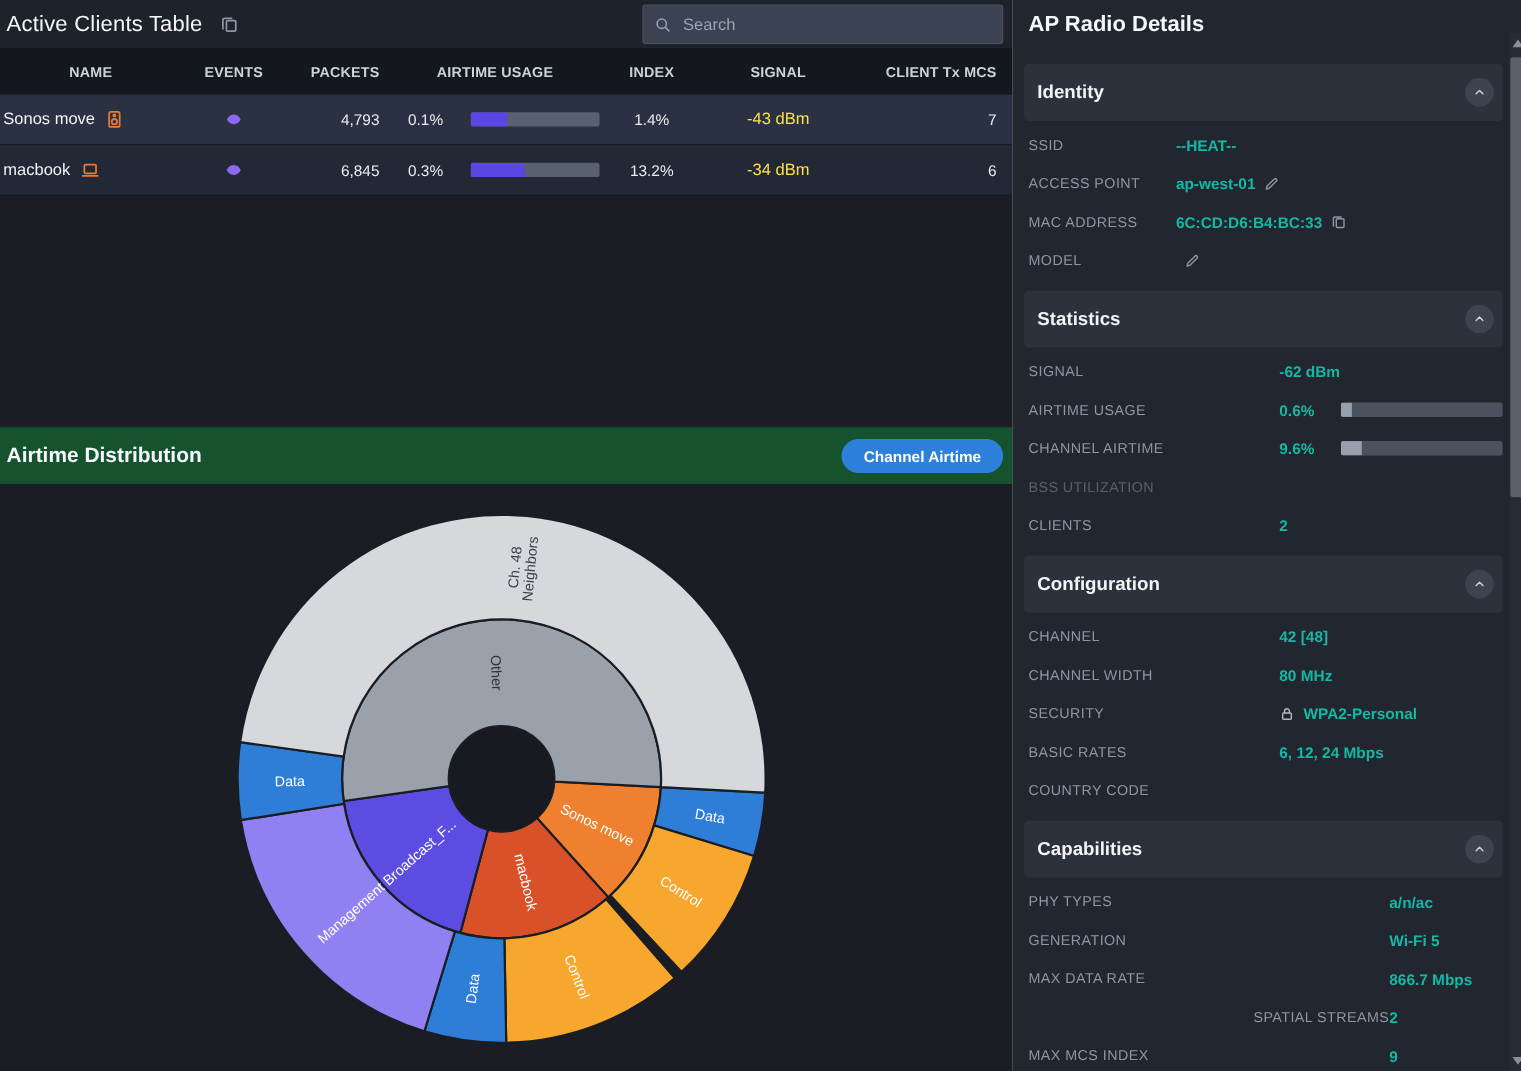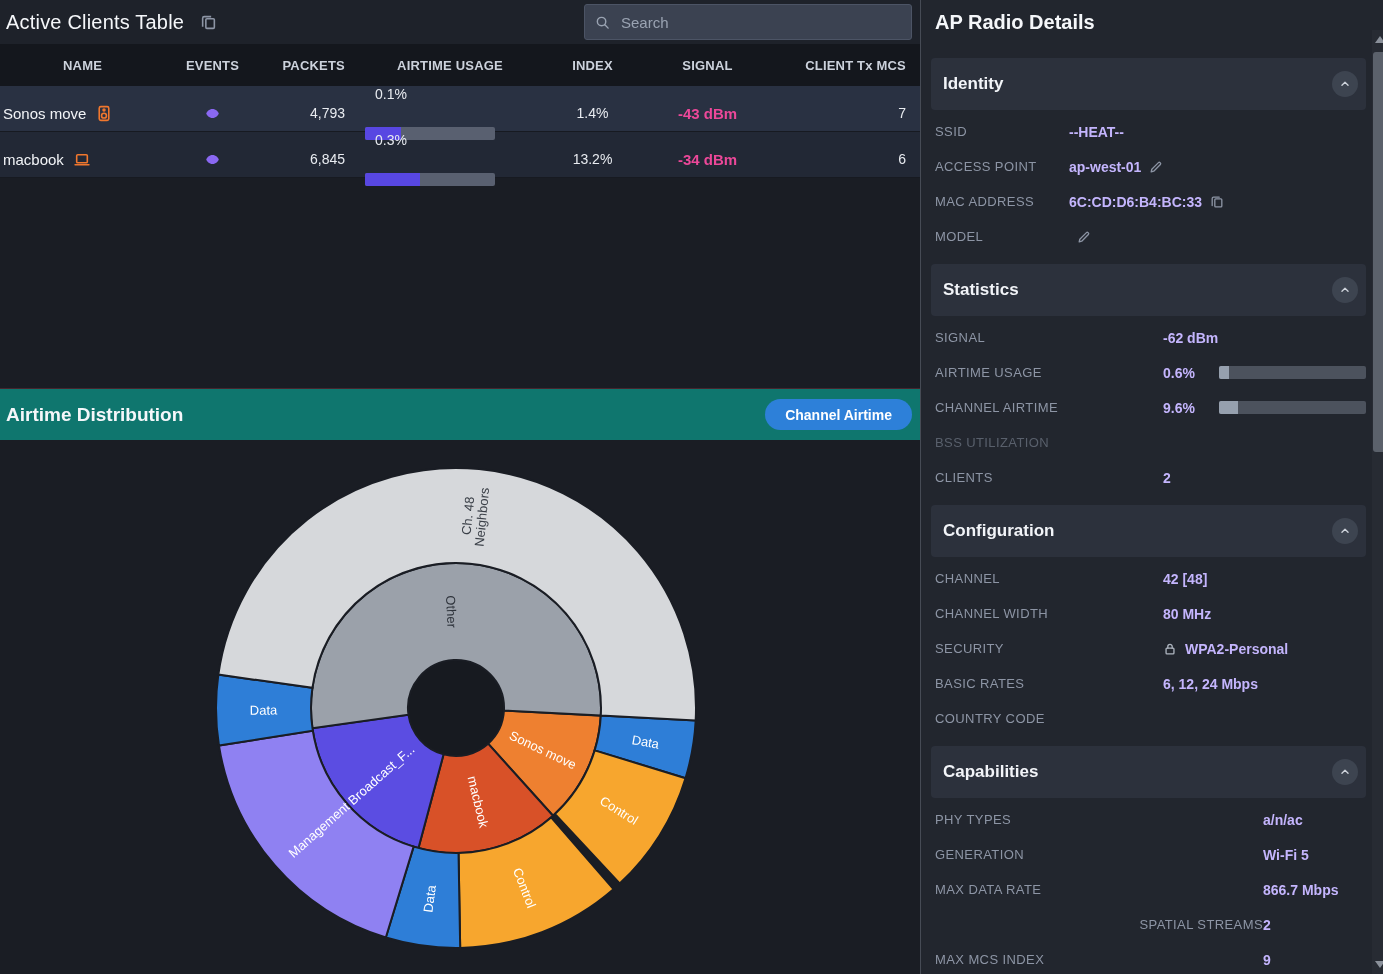--- a/index.html
+++ b/index.html
@@ -22,46 +22,46 @@
   .tr:nth-child(1){background:#293142;}
   .tr:nth-child(2){background:#222835;}
   .th{padding:0 4px;}
   .th.c-name,.th.c-events,.th.c-airtime{text-align:center;}
   .c-packets{text-align:right;padding-right:10px;}
   .c-retry{text-align:center;}
   .c-signal{text-align:center;}
   .c-mcs{text-align:right;padding-right:14px;}
   .td.c-name{display:flex;align-items:center;gap:9px;padding-left:3px;font-size:15px;color:#f2f4f7;}
   .td.c-events{display:flex;justify-content:center;}
-  .td.c-airtime{display:flex;align-items:flex-start;gap:25px;padding-left:10px;flex-direction:column;}
-  .td.c-signal{font-weight:700;font-size:15px;color:#ec4899;}
+  .td.c-airtime{display:flex;align-items:center;gap:25px;padding-left:10px;}
+  .td.c-signal{font-weight:400;font-size:15px;color:#fde047;}
   .av{width:42px;text-align:right;}
   .abar{width:130px;height:13px;background:#596070;border-radius:2px;overflow:hidden;}
   .abar .fill{height:100%;background:#5847e2;}
 
-  .airtime-head{height:52px;display:flex;align-items:center;justify-content:space-between;padding:0 8px 0 6px;border-top:1px solid #46262e;background:#0f766e;box-sizing:border-box;}
+  .airtime-head{height:52px;display:flex;align-items:center;justify-content:space-between;padding:0 8px 0 6px;border-top:1px solid #46262e;background:#14532d;box-sizing:border-box;}
   .airtime-head h2{font-size:19px;font-weight:700;margin:0;color:#f5f7fa;}
   .pill{height:31px;padding:0 20px;border-radius:16px;border:none;background:#2d80d9;color:#fff;font-size:14px;font-weight:600;font-family:inherit;cursor:pointer;}
   .chart{flex:1;position:relative;}
   .chart svg{display:block;}
   .chart text{font-family:"Liberation Sans",sans-serif;}
 
   
   .right{flex:1;position:relative;background:#22262e;border-left:1px solid #464b55;padding:0 22px 0 10px;box-sizing:border-box;}
   .right-title{font-size:20px;font-weight:700;margin:11px 0 0 4px;color:#f5f7fa;}
   #sections{margin-top:24px;}
   .section + .section{margin-top:10px;}
   .sec-head{height:52px;background:#2c313c;border-radius:4px;display:flex;align-items:center;justify-content:space-between;padding:0 8px 0 12px;cursor:pointer;}
   .sec-head h3{font-size:17px;font-weight:700;margin:0;color:#f2f4f8;}
   .chev{width:26px;height:26px;border-radius:50%;background:#3d4450;border:none;color:#cfd4dc;display:flex;align-items:center;justify-content:center;cursor:pointer;padding:0;}
   .sec-rows{padding-top:4px;}
   .drow{display:grid;align-items:center;height:35px;padding-left:4px;}
   .dlabel{color:#8d95a5;font-size:13px;letter-spacing:.4px;}
   .drow.dimmed .dlabel{color:#59606c;}
-  .dval{display:flex;align-items:center;gap:8px;font-size:14px;font-weight:600;color:#c4b5fd;}
+  .dval{display:flex;align-items:center;gap:8px;font-size:14px;font-weight:600;color:#14b8a6;}
   .vtext.with-bar{min-width:44px;}
   .pbar{flex:0 0 147px;height:13px;background:#4c525d;border-radius:2px;overflow:hidden;margin-left:4px;}
   .pbar .fill{height:100%;background:#96a0ae;}
 
   
   .icon{display:inline-block;width:16px;height:16px;flex:none;}
   .icon svg{width:100%;height:100%;stroke:currentColor;fill:none;stroke-width:1.5;stroke-linecap:round;stroke-linejoin:round;display:block;}
   .icon.fill svg path{fill:currentColor;stroke:none;}
   .icon.dev{width:18px;height:17px;color:#f0772e;}
   .icon.ev{width:19px;height:15px;color:#8a68f2;}

